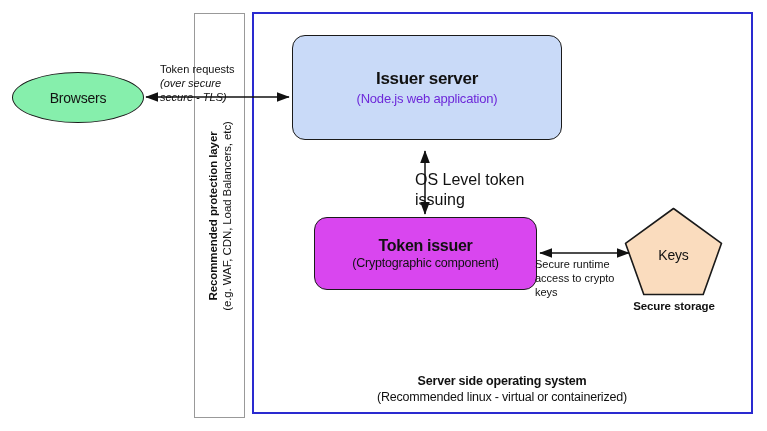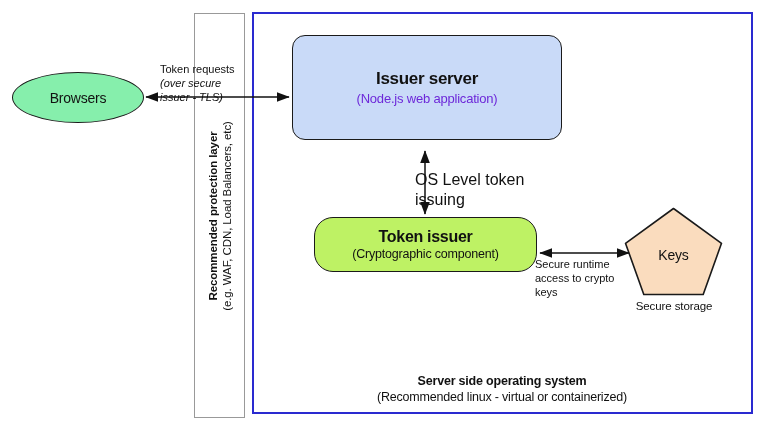--- a/index.html
+++ b/index.html
@@ -112,24 +112,24 @@
     font-size: 13px;
     color: #6d28d9;
     letter-spacing: -0.2px;
   }
 
   
   #token-issuer-node {
     left: 314px;
     top: 217px;
     width: 223px;
-    height: 55px;
-    background: #bef264;
+    height: 73px;
+    background: #d946ef;
     border: 1.6px solid #1a1a1a;
-    border-radius: 19px;
+    border-radius: 13px;
     box-sizing: border-box;
     display: flex;
     flex-direction: column;
     align-items: center;
     justify-content: center;
   }
   #token-issuer-title {
     font-size: 16px;
     font-weight: bold;
     color: #111111;
@@ -160,21 +160,21 @@
     color: #111111;
     letter-spacing: -0.2px;
     pointer-events: none;
   }
   #secure-storage-label {
     left: 608px;
     top: 300px;
     width: 132px;
     text-align: center;
     font-size: 11.5px;
-    font-weight: normal;
+    font-weight: bold;
     color: #111111;
     letter-spacing: -0.1px;
   }
 
   
   .conn-svg { position: absolute; overflow: visible; }
 
   .edge-label {
     position: absolute;
     text-align: left;
@@ -279,21 +279,21 @@
     <line x1="146" y1="97" x2="289" y2="97" stroke="#111111" stroke-width="1.5" marker-start="url(#arrow-start)" marker-end="url(#arrow-end)"></line>
 
     <line x1="425" y1="151" x2="425" y2="214" stroke="#111111" stroke-width="1.5" marker-start="url(#arrow-start)" marker-end="url(#arrow-end)"></line>
 
     <line x1="540" y1="253" x2="629" y2="253" stroke="#111111" stroke-width="1.5" marker-start="url(#arrow-start)" marker-end="url(#arrow-end)"></line>
   </svg>
 
   <div class="edge-label" id="browsers-edge-label">
     <span class="l1">Token requests</span>
     <span class="l2">(over secure</span>
-    <span class="l3">issuer - TLS)</span>
+    <span class="l3">secure - TLS)</span>
   </div>
 
   <div class="edge-label" id="os-token-label">
     <span>OS Level token</span>
     <span>issuing</span>
   </div>
 
   <div class="edge-label" id="crypto-access-label">
     <span>Secure runtime</span>
     <span>access to crypto</span>

